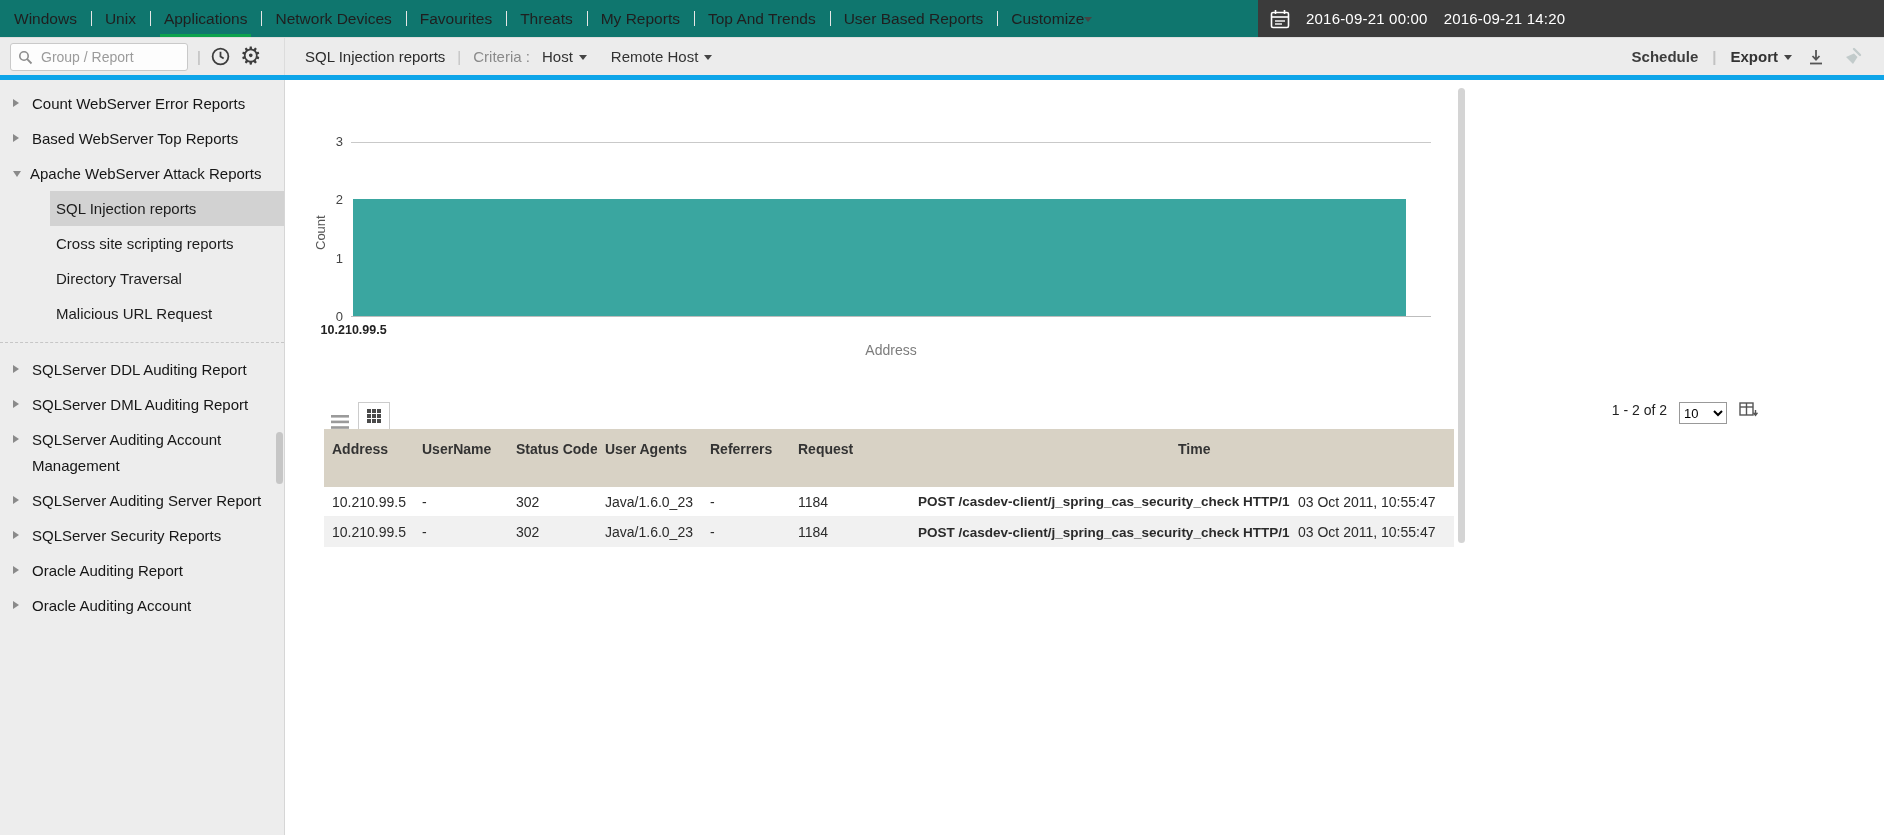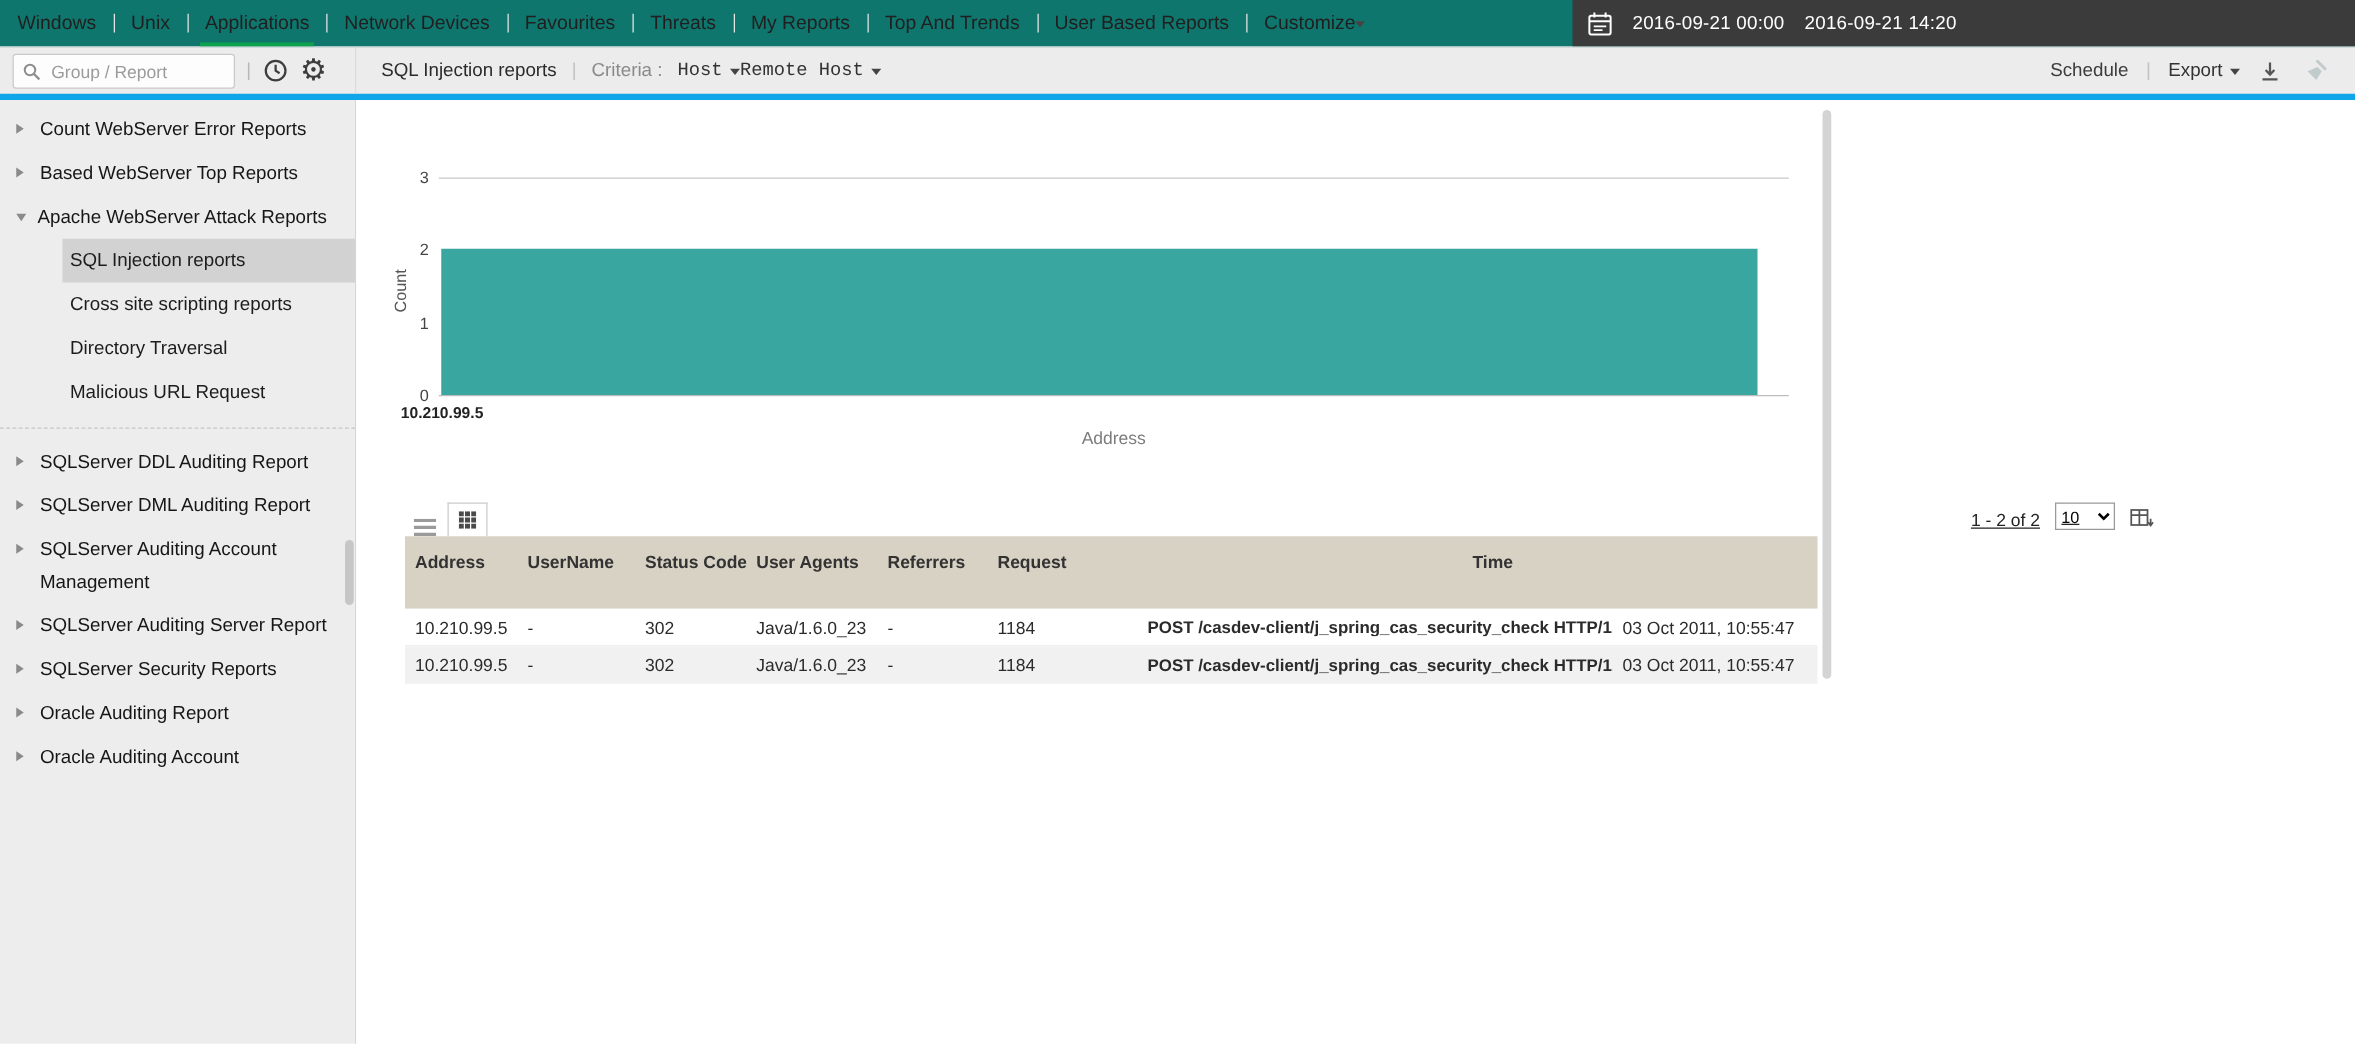--- a/index.html
+++ b/index.html
@@ -29,23 +29,23 @@
   .search-input::placeholder { color:#9b9b9b; }
   .search-icon { position:absolute; left:8px; top:7px; }
   .head-sep { color:#b8b8b8; font-size:15px; }
   .icon-btn { display:inline-flex; align-items:center; cursor:pointer; }
   .gear { font-family:"DejaVu Sans", sans-serif; font-size:24px; color:#3d3d3d; line-height:1; margin-top:-2px; }
 
   .report-toolbar { flex:1; display:flex; align-items:center; gap:12px; padding:0 14px 0 20px; font-size:15px; color:#333; height:100%; }
   .rt-title { color:#2b2b2b; }
   .tb-sep { color:#c2c2c2; }
   .muted { color:#8a8a8a; }
-  .filters { display:flex; align-items:center; gap:0;font-family:Liberation Mono, monospace; }
+  .filters { display:flex; align-items:center; gap:24px; }
   .filter { display:inline-flex; align-items:center; gap:6px; cursor:pointer; color:#333; }
-  .tb-right { margin-left:auto; display:flex; align-items:center; gap:14px; padding-right:6px; color:#3c3c3c; }
+  .tb-right { margin-left:auto; display:flex; align-items:center; gap:14px; padding-right:6px; color:#3c3c3c;font-weight:bold; }
   .tb-right > span[data-name="schedule-button"] { cursor:pointer; }
 
   
   .bodywrap { display:flex; height:755px; }
   .sidebar { width:285px; min-width:285px; background:#ededed; border-right:1px solid #d6d6d6; position:relative; overflow:hidden; font-size:15px; padding-top:6px; }
   .group-row { display:flex; gap:9px; padding:5px 8px 4px 13px; line-height:26px; color:#161616; cursor:pointer; }
   .group-row.clip .group-label { white-space:nowrap; overflow:hidden; }
   .group-label { flex:1; }
   .arrow-right { width:0; height:0; border:4.5px solid transparent; border-left:6.5px solid #8a8a8a; margin-top:8px; flex:none; }
   .arrow-down { width:0; height:0; border:4.5px solid transparent; border-top:6.5px solid #8a8a8a; margin-top:10px; flex:none; }
@@ -61,21 +61,21 @@
   .y-ticks { position:absolute; left:0; top:54px; width:58px; height:191px; }
   .ytick { position:absolute; right:0; font-size:13px; color:#444; line-height:16px; }
   .plot { position:absolute; left:66px; top:62px; width:1080px; height:175px; border-top:1px solid #c9c9c9; border-bottom:1px solid #bdbdbd; }
   .bar { position:absolute; left:2px; bottom:0; width:1053px; }
   .x-tick { position:absolute; top:243px; left:66px; transform:translateX(-46%); font-size:12.5px; font-weight:700; color:#222; }
   .x-axis-label { position:absolute; top:262px; left:66px; width:1080px; text-align:center; font-size:14px; color:#7c7c7c; }
 
   
   .view-icons { position:absolute; top:320px; left:46px; display:flex; align-items:flex-end; gap:9px; height:29px; }
   .grid-tab { width:32px; height:27px; background:#fff; border:1px solid #ccc; border-bottom:none; display:flex; align-items:center; justify-content:center; cursor:pointer; }
-  .pager { position:absolute; top:322px; right:161px; display:flex; align-items:flex-end; gap:12px; font-size:14px; color:#222;text-decoration:underline; }
+  .pager { position:absolute; top:322px; right:126px; display:flex; align-items:flex-start; gap:12px; font-size:14px; color:#222; }
   .pager select { width:48px; height:22px; font-size:13px; border:1px solid #999; background:#fff; font-family:"Liberation Sans", sans-serif; }
 
   
   .table { position:absolute; top:349px; left:39px; width:1130px; }
   .thead { display:flex; background:#d8d2c5; height:58px; }
   .th { padding:12px 8px 0 8px; font-size:14px; font-weight:700; color:#333; white-space:nowrap; overflow:hidden; cursor:pointer; }
   .tr { display:flex; height:30px; align-items:center; }
   .tr.odd { background:#fff; border-bottom:1px solid #f0f0f0; }
   .tr.even { background:#f1f1f1; }
   .td { padding:0 8px; font-size:14px; color:#2b2b2b; white-space:nowrap; overflow:hidden; }

